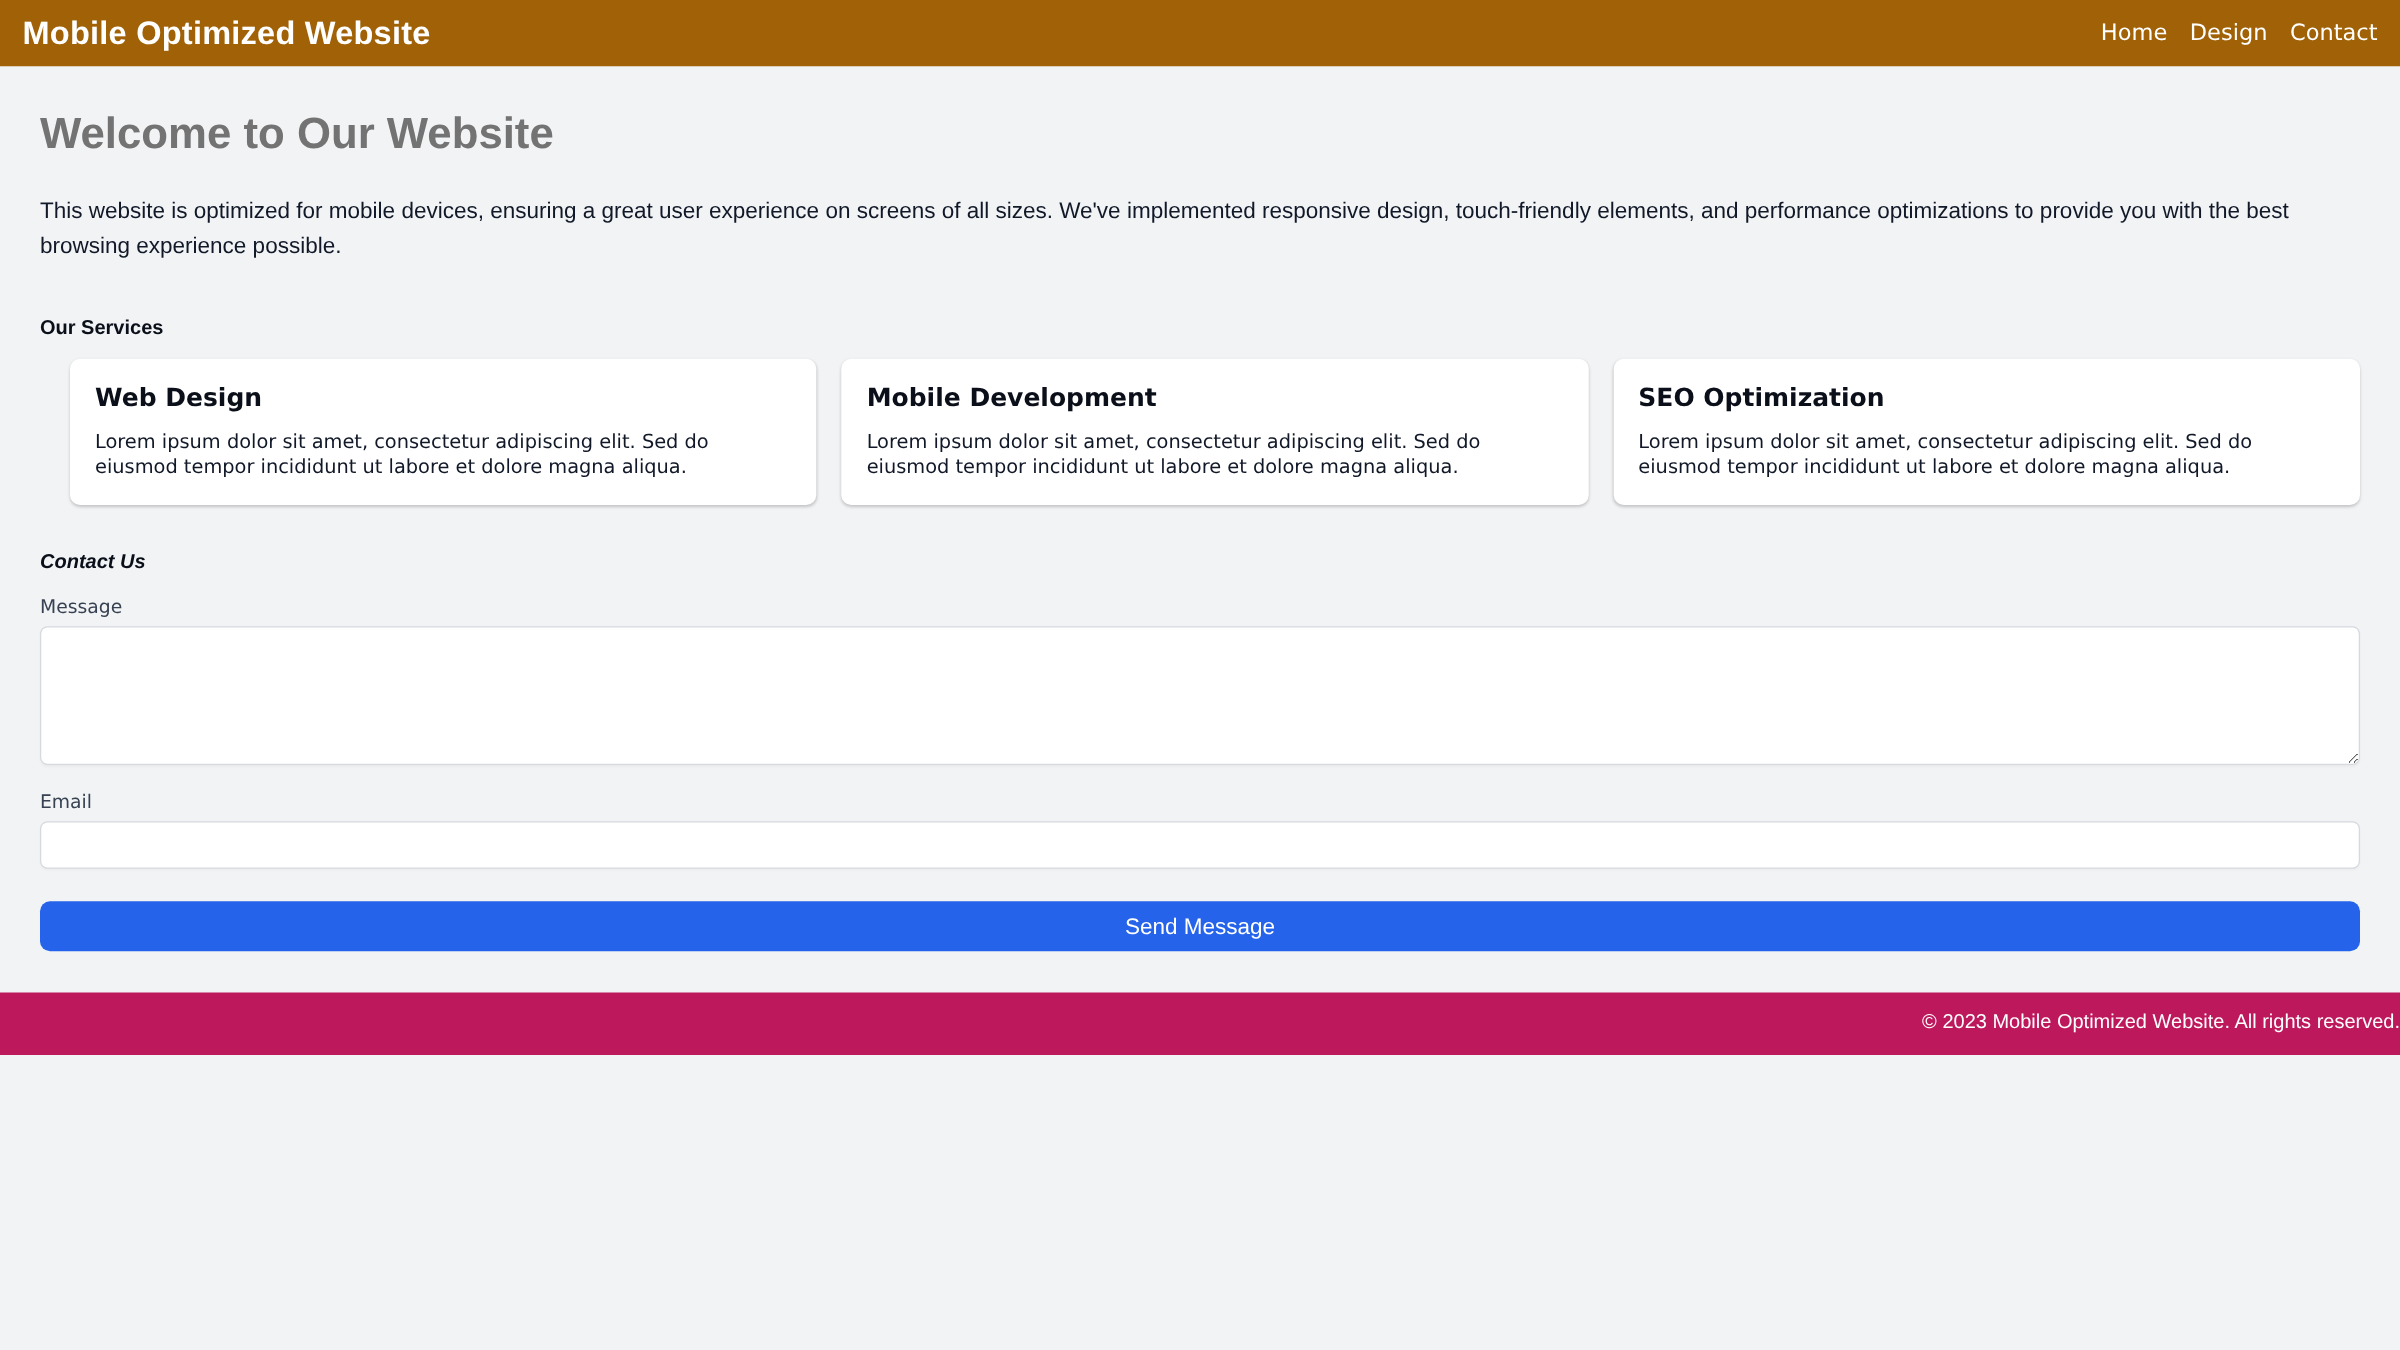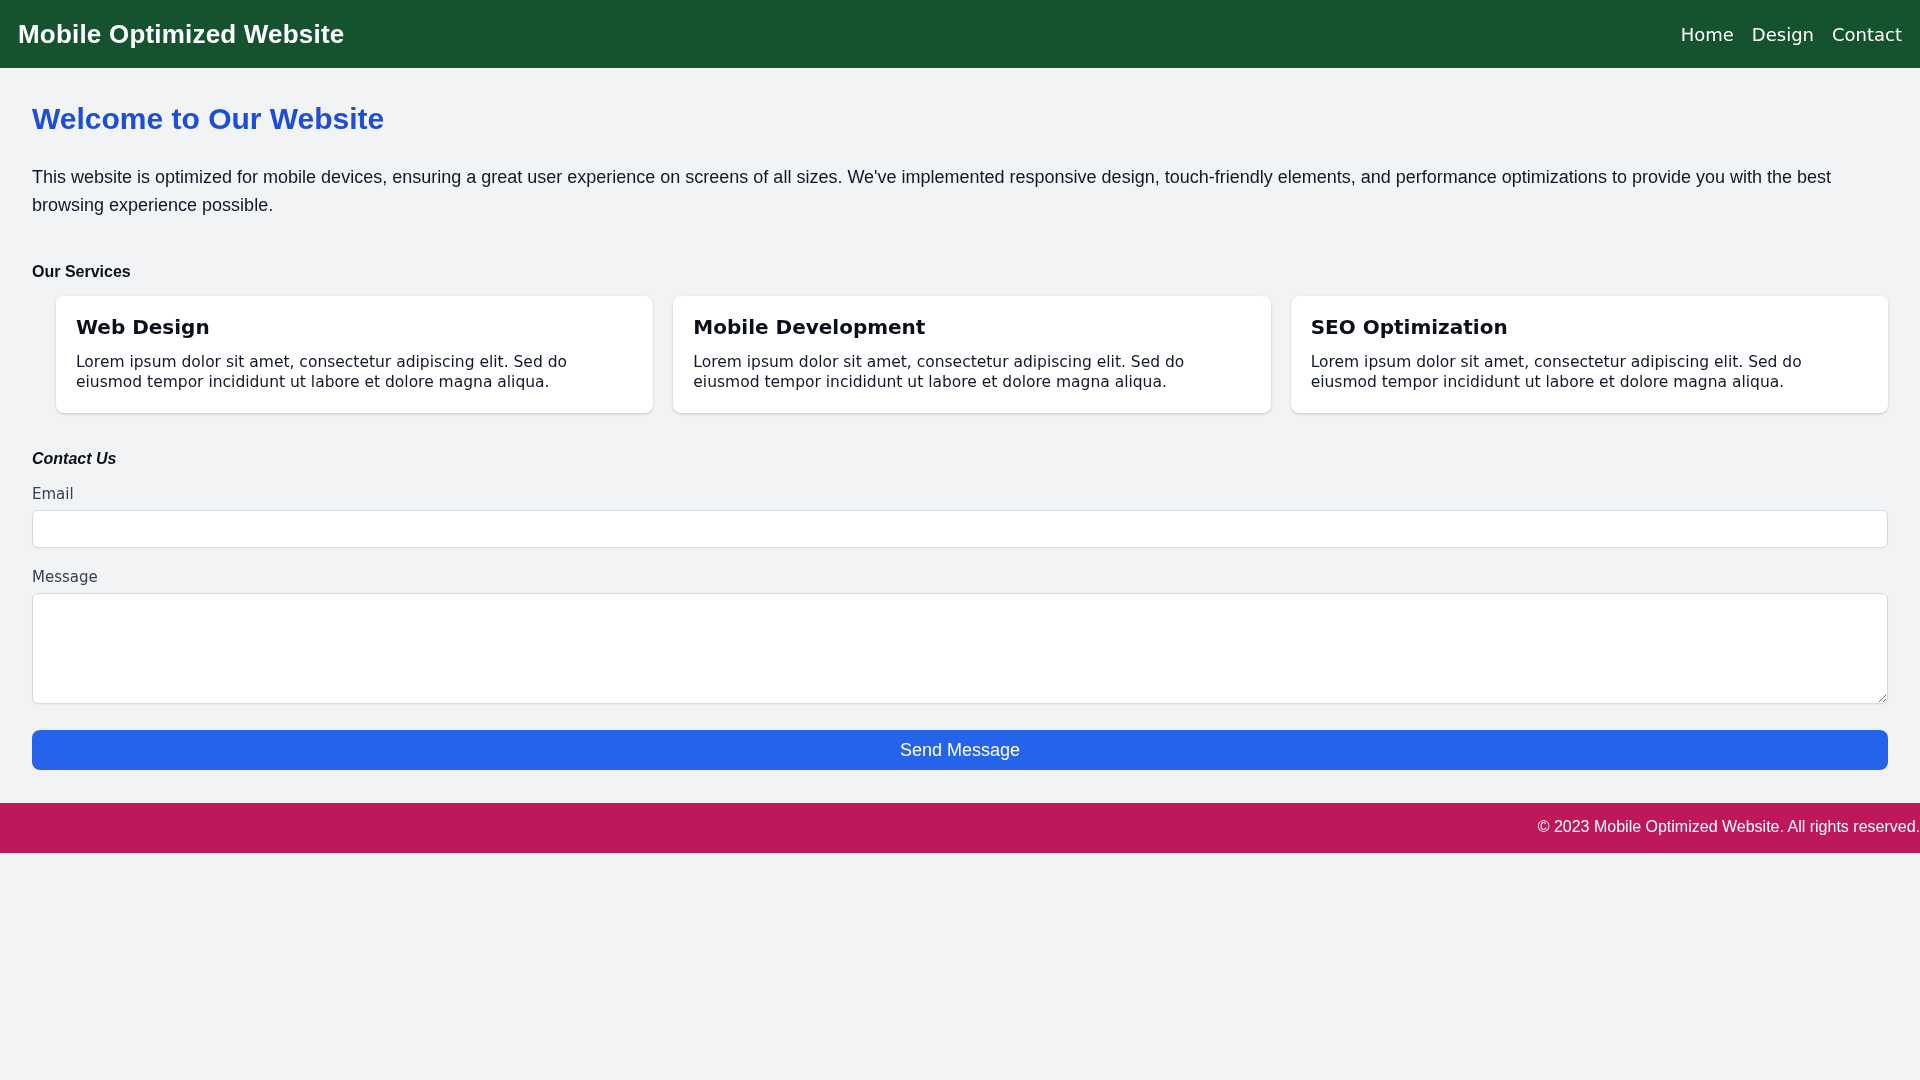--- a/index.html
+++ b/index.html
@@ -9,22 +9,22 @@
     overflow: hidden;
   }
   body {
     background: #f1f3f5;
     font-family: "DejaVu Sans", sans-serif;
     color: #111827;
   }
 
   
   .site-header {
-    height: 68px;
-    background: #14532d;
+    height: 53px;
+    background: #a16207;
     display: flex;
     align-items: center;
     justify-content: space-between;
     padding: 0 18px;
   }
   .site-title {
     color: #ffffff;
     font-family: "Liberation Sans", sans-serif;
     font-size: 26px;
     font-weight: bold;
@@ -41,23 +41,23 @@
     font-size: 18px;
     font-family: "DejaVu Sans", sans-serif;
   }
 
   
   .main {
     padding: 34px 32px 0 32px;
   }
   .h1 {
     font-family: "Liberation Sans", sans-serif;
-    font-size: 30px;
-    font-weight: bold;
-    color: #1d4ed8;
+    font-size: 35px;
+    font-weight: bold;
+    color: #737373;
   }
   .intro {
     margin-top: 27px;
     font-family: "Liberation Sans", sans-serif;
     font-size: 18px;
     line-height: 28px;
     color: #111827;
     max-width: 1856px;
   }
   .h2 {
@@ -183,26 +183,26 @@
     <div class="card">
       <h3>SEO Optimization</h3>
       <p>Lorem ipsum dolor sit amet, consectetur adipiscing elit. Sed do eiusmod tempor incididunt ut labore et dolore magna aliqua.</p>
     </div>
   </div>
 
   <h2 class="h2 contact-heading">Contact Us</h2>
 
   <form class="contact-form">
     <div class="form-group">
+      <label class="form-label">Message</label>
+      <textarea class="text-area" style=""></textarea>
+    </div>
+    <div class="form-group">
       <label class="form-label">Email</label>
       <input type="text" class="text-input" value="" style="">
-    </div>
-    <div class="form-group">
-      <label class="form-label">Message</label>
-      <textarea class="text-area" style=""></textarea>
     </div>
     <button type="button" class="submit-btn">Send Message</button>
   </form>
 
 </main>
 
 <footer class="site-footer">
   <p>© 2023 Mobile Optimized Website. All rights reserved.</p>
 </footer>
 

